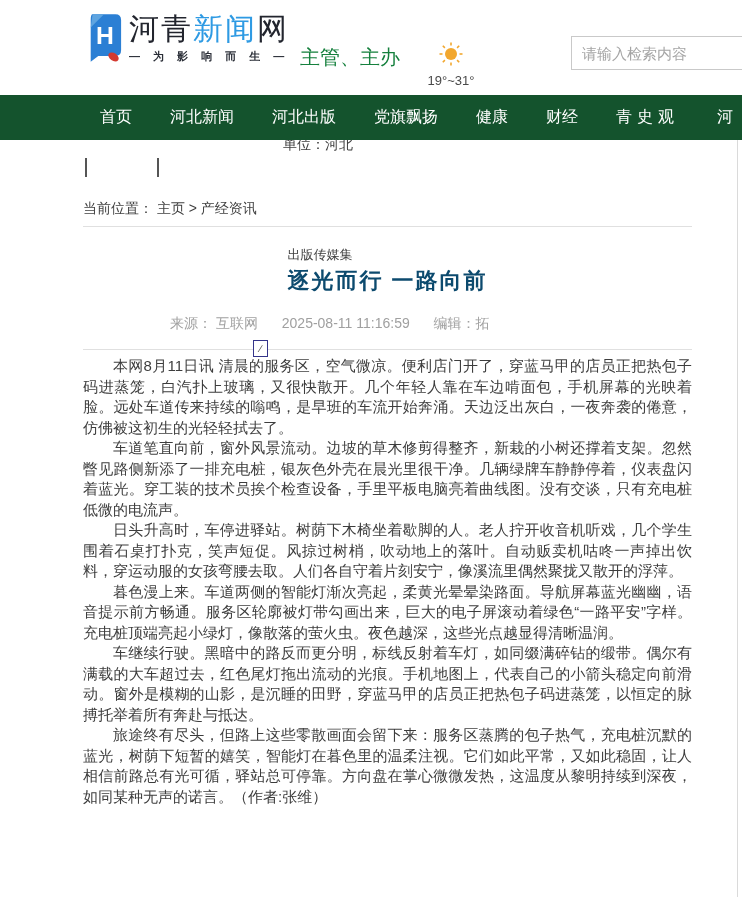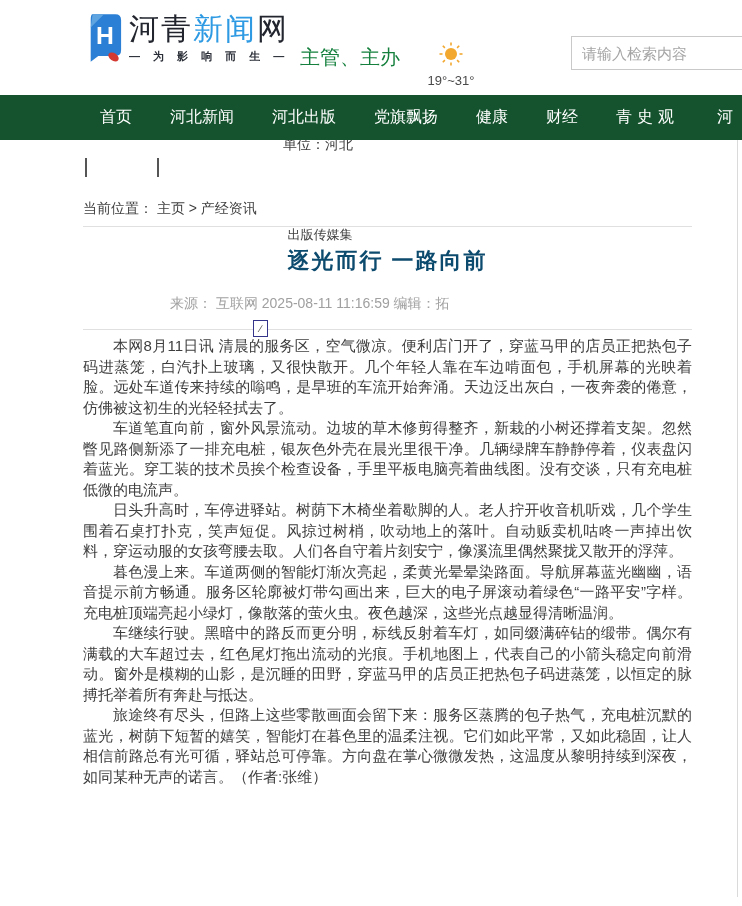--- a/index.html
+++ b/index.html
@@ -36,26 +36,26 @@
   .pipe.p1{left:85px;} .pipe.p2{left:157px;}
 
   
   .right-edge{position:absolute;left:737px;top:140px;width:1px;height:757px;background:#dadada;}
 
   
   .main{position:absolute;left:83px;top:200px;width:609px;}
   .breadcrumb{font-size:14px;color:#3f3f3f;height:16px;}
   .breadcrumb a{color:#3f3f3f;text-decoration:none;cursor:pointer;}
   .hr{border-top:1px solid #e0e0e0;height:0;margin-top:10px;}
-  .title-wrap{text-align:center;margin-top:0;}
+  .title-wrap{text-align:center;margin-top:20px;}
   .title-inner{display:inline-block;text-align:left;}
   .kicker{font-size:13px;color:#3f3f3f;line-height:15px;}
   .title{font-size:22px;color:#0c4a6e;letter-spacing:2px;line-height:27px;margin-top:5px;font-weight:700;}
   .meta{margin-top:21px;font-size:14px;color:#a0a0a0;padding-left:87px;white-space:nowrap;}
-  .meta .gap{}
+  .meta .gap{margin-left:20px;}
   .hr2{border-top:1px solid #e0e0e0;height:0;margin-top:16px;position:relative;}
   .broken-img{position:absolute;left:170px;top:-10px;width:15px;height:17px;background:#fff;
     border:1px solid #34348a;box-sizing:border-box;display:flex;align-items:center;justify-content:center;
     font-size:10px;color:#444;line-height:1;}
   .body{margin-top:6px;}
   .body p{margin:0;font-size:15px;line-height:20.5px;color:#3d3d3d;text-align:justify;text-indent:2em;}
   .body p.disclaimer{margin-top:34px;}
 </style>
 </head>
 <body>

